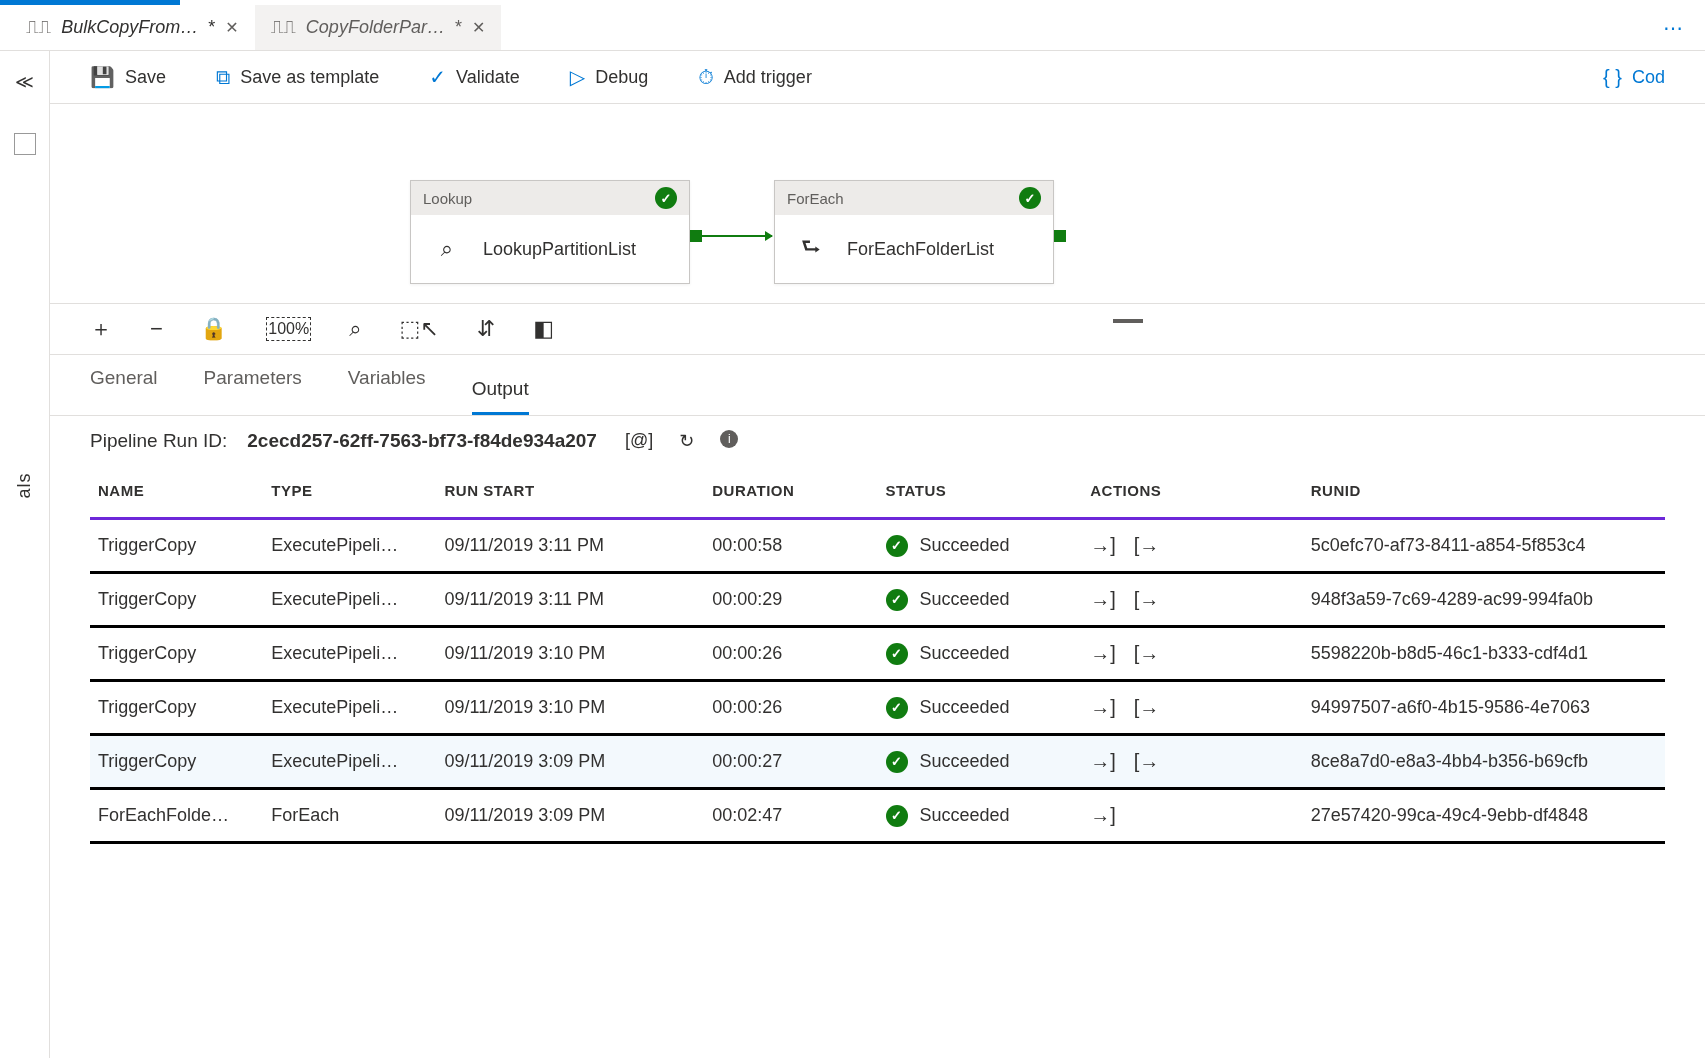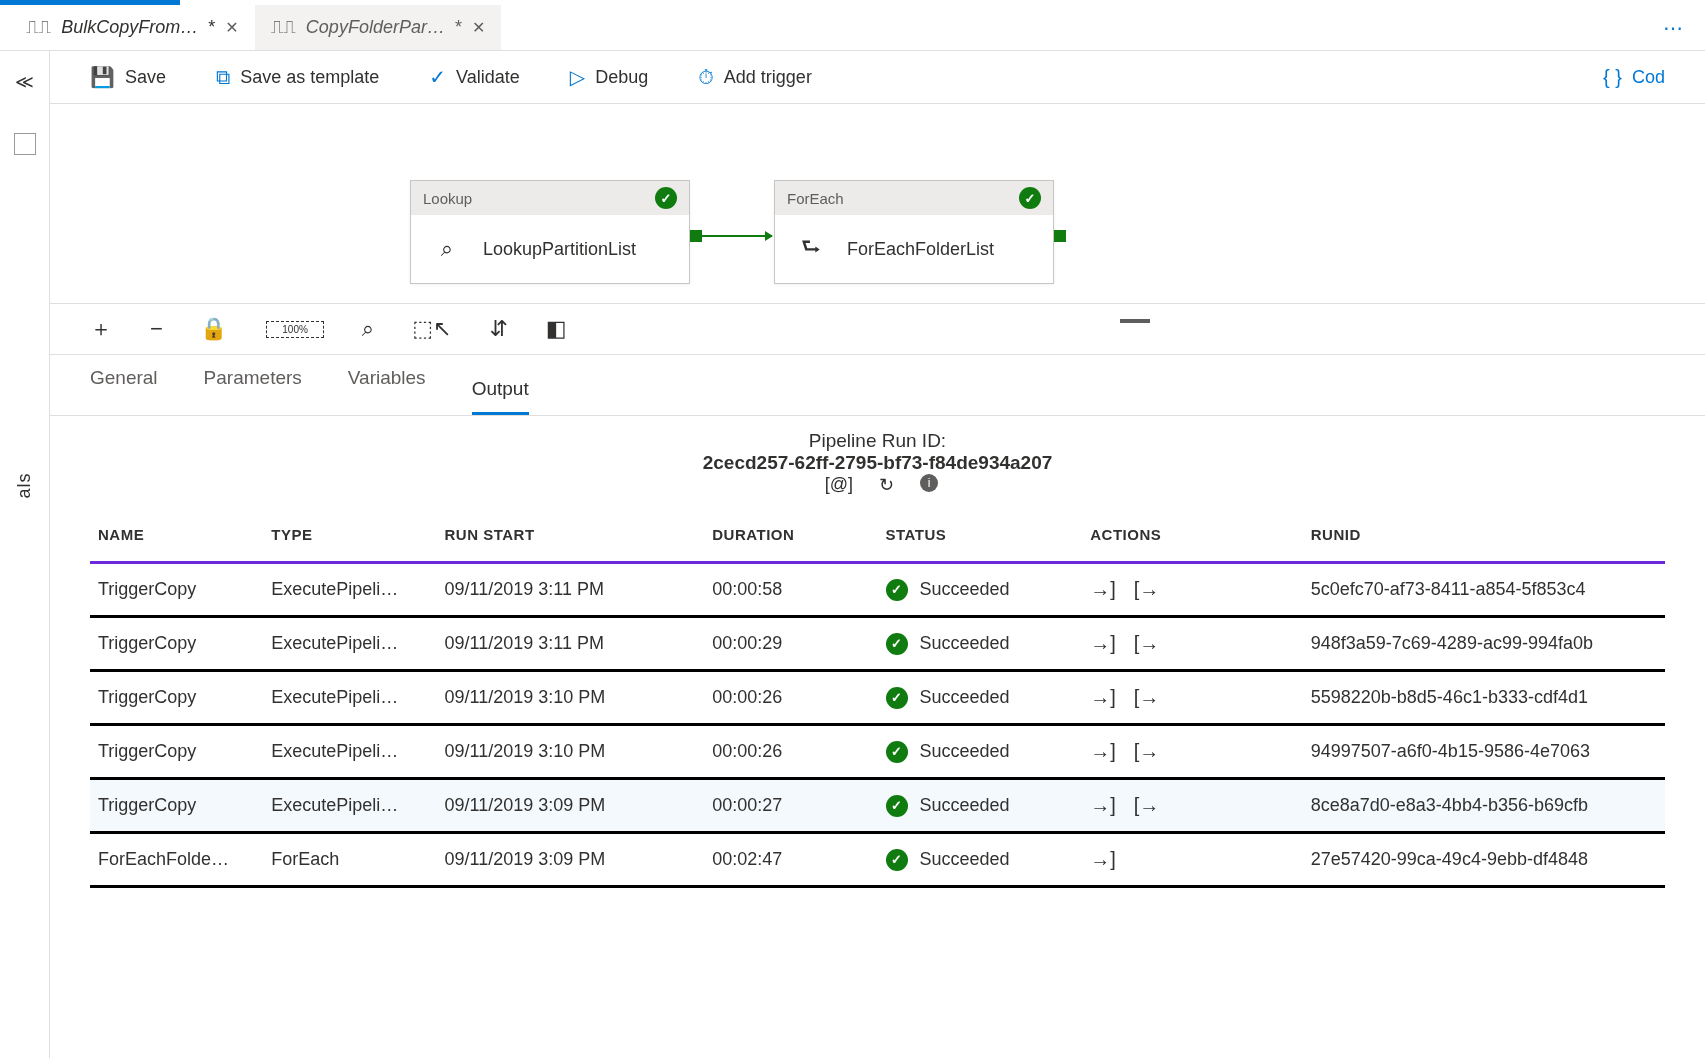--- a/index.html
+++ b/index.html
@@ -132,23 +132,23 @@
       padding: 12px 40px 0;
       border-bottom: 1px solid #e1dfdd;
       font-size: 19px;
     }
     .dtab { padding-bottom: 12px; color: #605e5c; cursor:pointer;text-align:right;}
     .dtab.active { color: #323130; border-bottom: 3px solid #0078d4; margin-top: 11px; }
 
     .runid-row {
       display: flex;
       align-items: center;
+      gap: 20px;
       padding: 14px 40px;
       font-size: 19px;
-      flex-direction: column;
     }
     .runid-row .bold { font-weight: 600; }
     .runid-icons { display:flex; gap:26px; margin-left:8px; font-size:18px; }
     .runid-icons span { cursor:pointer;}
 
     .table-wrap { flex:1; overflow: hidden; padding: 0 40px;}
     table { width: 100%; border-collapse: collapse; table-layout: fixed;}
     thead th {
       text-align: left;
       font-size: 15px;
@@ -257,40 +257,40 @@
           <span>ForEachFolderList</span>
         </div>
       </div>
       <div class="connector-box-end" style="left:1004px; top:126px;"></div>
     </div>
 
     <div class="canvas-toolbar">
       <span>＋</span>
       <span>−</span>
       <span>🔒</span>
-      <span style="font-size:10px; border:1px dashed #323130; padding:2px 15px;">100%</span>
+      <span style="font-size:16px; border:1px dashed #323130; padding:2px 1px;">100%</span>
       <span>⌕</span>
       <span>⬚↖</span>
       <span>⇵</span>
       <span>◧</span>
       <div class="drag-wrap">
           <div class="drag-handle"></div>
         </div>
     </div>
 
     <div class="details-tabs">
       <div class="dtab">General</div>
       <div class="dtab">Parameters</div>
       <div class="dtab">Variables</div>
       <div class="dtab active">Output</div>
     </div>
 
     <div class="runid-row">
       <span>Pipeline Run ID:</span>
-      <span class="bold">2cecd257-62ff-2795-bf73-f84de934a207</span>
+      <span class="bold">2cecd257-62ff-7563-bf73-f84de934a207</span>
       <div class="runid-icons">
         <span>[@]</span>
         <span>↻</span>
         <span style="background:#605e5c;color:#fff;border-radius:50%;width:18px;height:18px;display:inline-flex;align-items:center;justify-content:center;font-size:12px;">i</span>
       </div>
     </div>
 
     <div class="table-wrap">
       <table>
         <colgroup>

